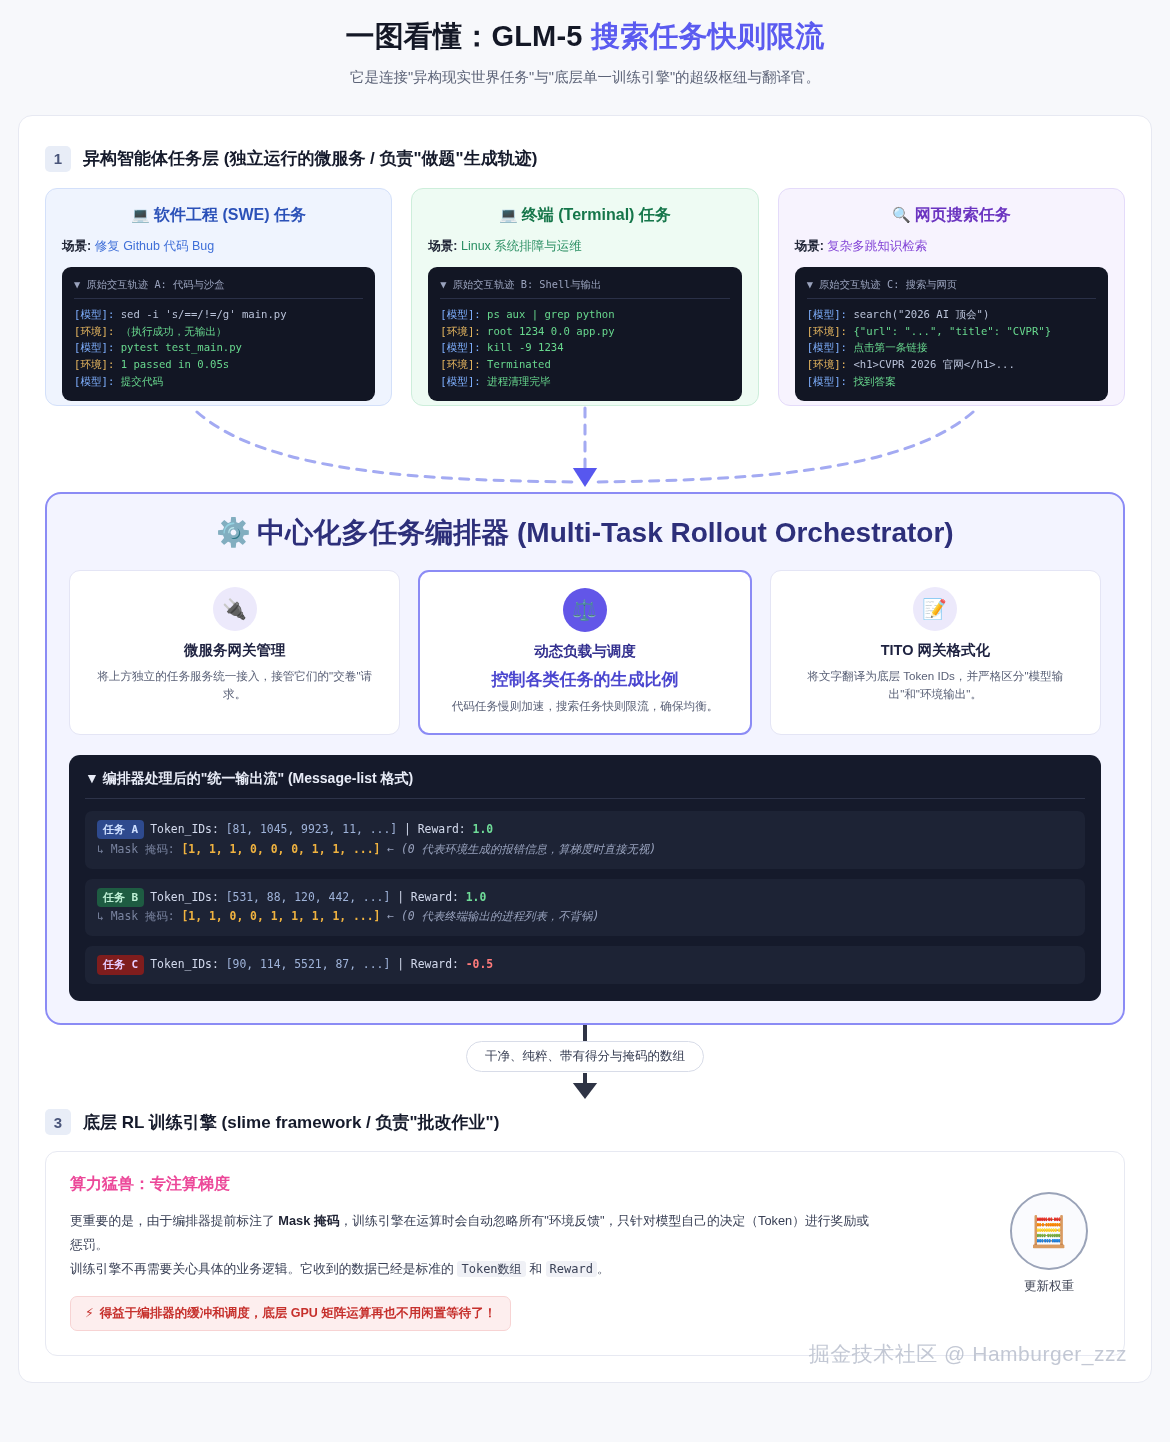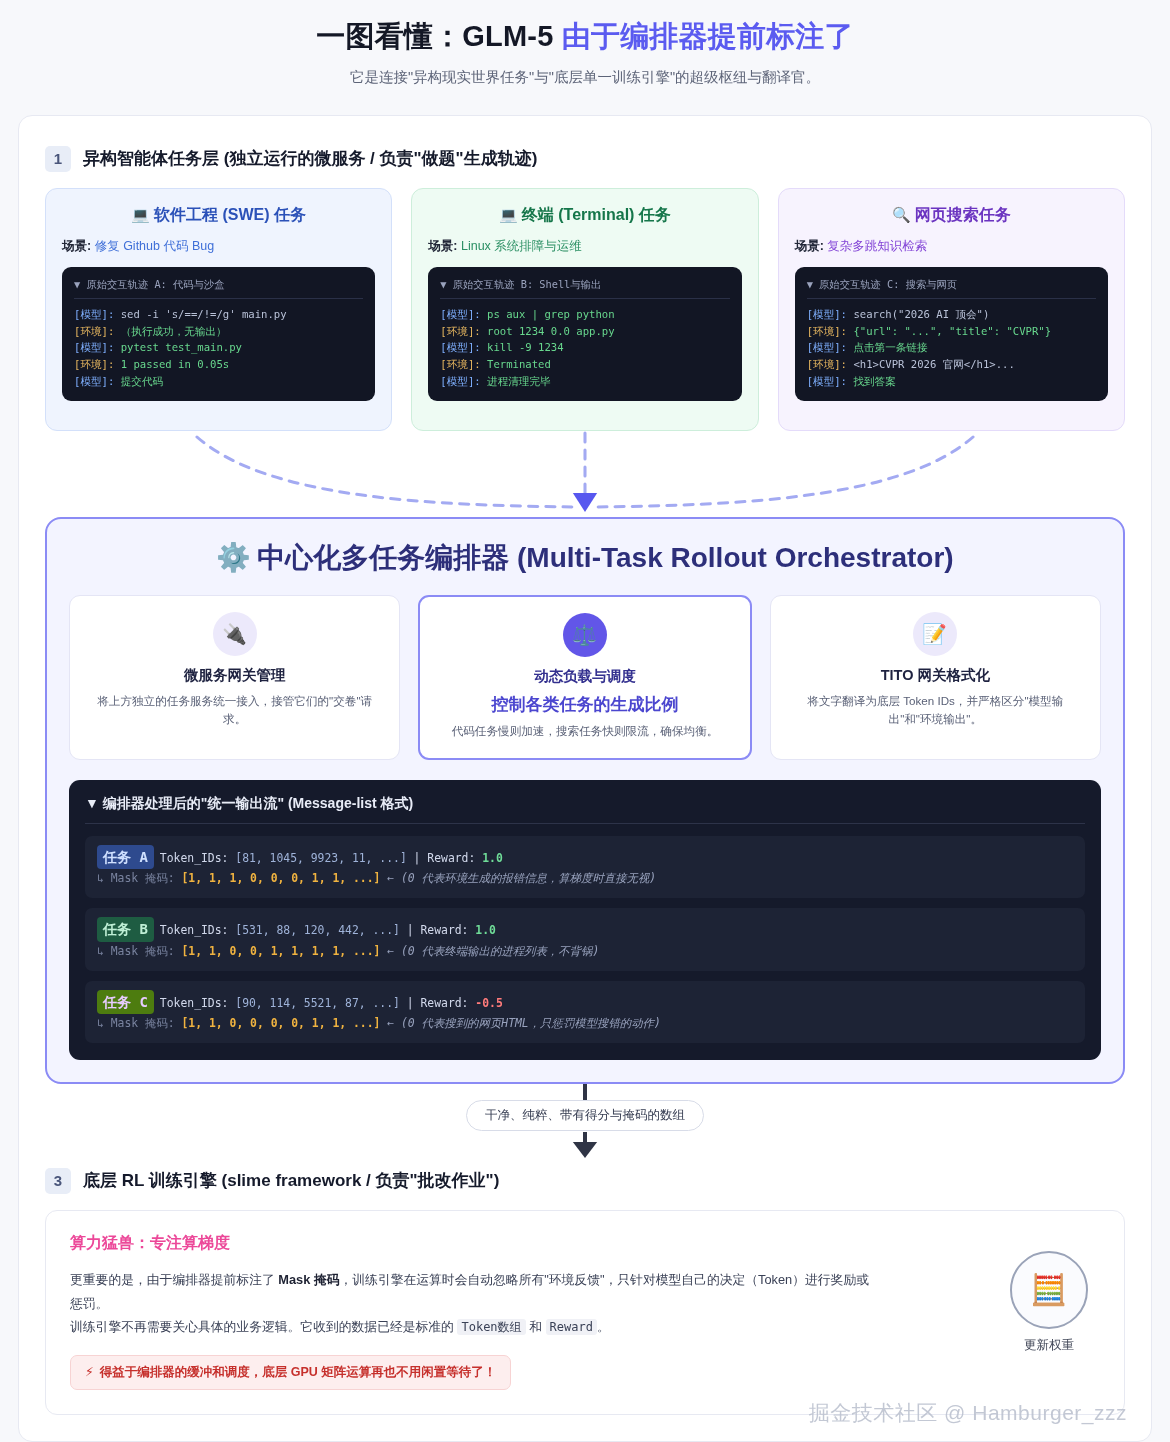--- a/index.html
+++ b/index.html
@@ -32,21 +32,21 @@
   .sec-num {
     width: 26px; height: 26px; border-radius: 5px;
     background: #e8edf7; color: #49557a;
     font-size: 15px; font-weight: bold;
     display: flex; align-items: center; justify-content: center;
   }
   .sec-title { font-size: 17px; font-weight: bold; color: #151a2b; }
 
   
   .cards { display: flex; gap: 19px; }
-  .card { flex: 1; border-radius: 12px; padding: 16px 16px 29px 16px; border: 1px solid; }
+  .card { flex: 1; border-radius: 12px; padding: 16px 16px 4px 16px; border: 1px solid; }
   .card.blue   { background: #eff4fe; border-color: #d3e0fa; }
   .card.green  { background: #eefbf3; border-color: #cdeedb; }
   .card.purple { background: #f7f3fe; border-color: #e4dbfa; }
 
   .card-title { text-align: center; font-size: 16px; font-weight: bold; margin-bottom: 12px; }
   .card-title .emo { font-size: 15px; margin-right: 4px; }
   .card.blue   .card-title { color: #2b51b8; }
   .card.green  .card-title { color: #15764a; }
   .card.purple .card-title { color: #6b34c0; }
 
@@ -95,24 +95,24 @@
   .feat.hl .feat-name { color: #33308f; }
   .feat-em { font-size: 17px; font-weight: bold; color: #4b46cf; margin-bottom: 6px; }
   .feat-desc { font-size: 11.6px; line-height: 1.55; color: #5a6177; }
 
   
   .stream { background: #151a2b; border-radius: 11px; margin-top: 20px; padding: 15px 16px 17px 16px; }
   .stream-head { color: #e8ecf7; font-size: 14px; font-weight: bold; padding-bottom: 10px; border-bottom: 1px solid #2d3349; margin-bottom: 12px; }
   .srow { background: #1d2335; border-radius: 7px; padding: 9px 12px 9px 12px; margin-bottom: 10px;
           font-family: "DejaVu Sans Mono", "Liberation Mono", monospace; font-size: 11.4px; line-height: 1.75; }
   .srow:last-child { margin-bottom: 0; }
-  .badge { display: inline-block; padding: 0 6px; border-radius: 4px; font-weight: bold; margin-right: 6px; font-size: 14px; }
+  .badge { display: inline-block; padding: 0 6px; border-radius: 4px; font-weight: bold; margin-right: 6px; font-size: 11px; }
   .badge.a { background: #2e4a8e; color: #cfe0ff; }
   .badge.b { background: #1e5c42; color: #bff0d6; }
-  .badge.c { background: #4d7c0f; color: #e7ccff; }
+  .badge.c { background: #7f1d1d; color: #e7ccff; }
   .k { color: #d2d9ec; }
   .nums { color: #9fb3d9; }
   .rw-pos { color: #6fdc98; font-weight: bold; }
   .rw-neg { color: #ff7b7b; font-weight: bold; }
   .mask-lbl { color: #79839f; }
   .mask-val { color: #f0b340; font-weight: bold; }
   .mask-note { color: #98a2bd; font-style: italic; }
 
   
   .connector { position: relative; height: 76px; }
@@ -143,21 +143,21 @@
 
   .watermark { position: absolute; right: 24px; bottom: 14px; font-size: 21px; color: #b9bfcd; opacity: .85; letter-spacing: .5px; }
 </style>
 </head>
 <body>
 
 <div class="page">
 
   <div class="hero">
     <h1>
-      <span>一图看懂：GLM-5 </span><span class="accent">由于编排器提前标注了</span>
+      <span>一图看懂：GLM-5 </span><span class="accent">搜索任务快则限流</span>
     </h1>
     <div class="sub">它是连接"异构现实世界任务"与"底层单一训练引擎"的超级枢纽与翻译官。</div>
   </div>
 
   <div class="panel">
 
     <div class="sec-head">
       <div class="sec-num">1</div>
       <div class="sec-title">异构智能体任务层 (独立运行的微服务 / 负责"做题"生成轨迹)</div>
     </div>
@@ -270,23 +270,20 @@
             <span class="badge b">任务 B</span><span class="k">Token_IDs:</span> <span class="nums">[531, 88, 120, 442, ...]</span> <span class="k">|</span> <span class="k">Reward:</span> <span class="rw-pos">1.0</span>
           </div>
           <div>
             <span class="mask-lbl">↳ Mask 掩码:</span> <span class="mask-val">[1, 1, 0, 0, 1, 1, 1, 1, ...]</span> <span class="mask-note">←</span> <span class="mask-note">(0 代表终端输出的进程列表，不背锅)</span>
           </div>
         </div>
 
         <div class="srow">
           <div>
             <span class="badge c">任务 C</span><span class="k">Token_IDs:</span> <span class="nums">[90, 114, 5521, 87, ...]</span> <span class="k">|</span> <span class="k">Reward:</span> <span class="rw-neg">-0.5</span>
-          </div>
-          <div>
-            <span class="mask-lbl">↳ Mask 掩码:</span> <span class="mask-val">[1, 1, 0, 0, 0, 0, 1, 1, ...]</span> <span class="mask-note">←</span> <span class="mask-note">(0 代表搜到的网页HTML，只惩罚模型搜错的动作)</span>
           </div>
         </div>
       </div>
     </div>
 
     <div class="connector">
       <svg viewBox="0 0 1066 76" preserveAspectRatio="none">
         <line x1="533" y1="0" x2="533" y2="18" stroke="#2f3445" stroke-width="4"></line>
         <line x1="533" y1="48" x2="533" y2="62" stroke="#2f3445" stroke-width="4"></line>
         <polygon points="521,58 545,58 533,74" fill="#2f3445"></polygon>

